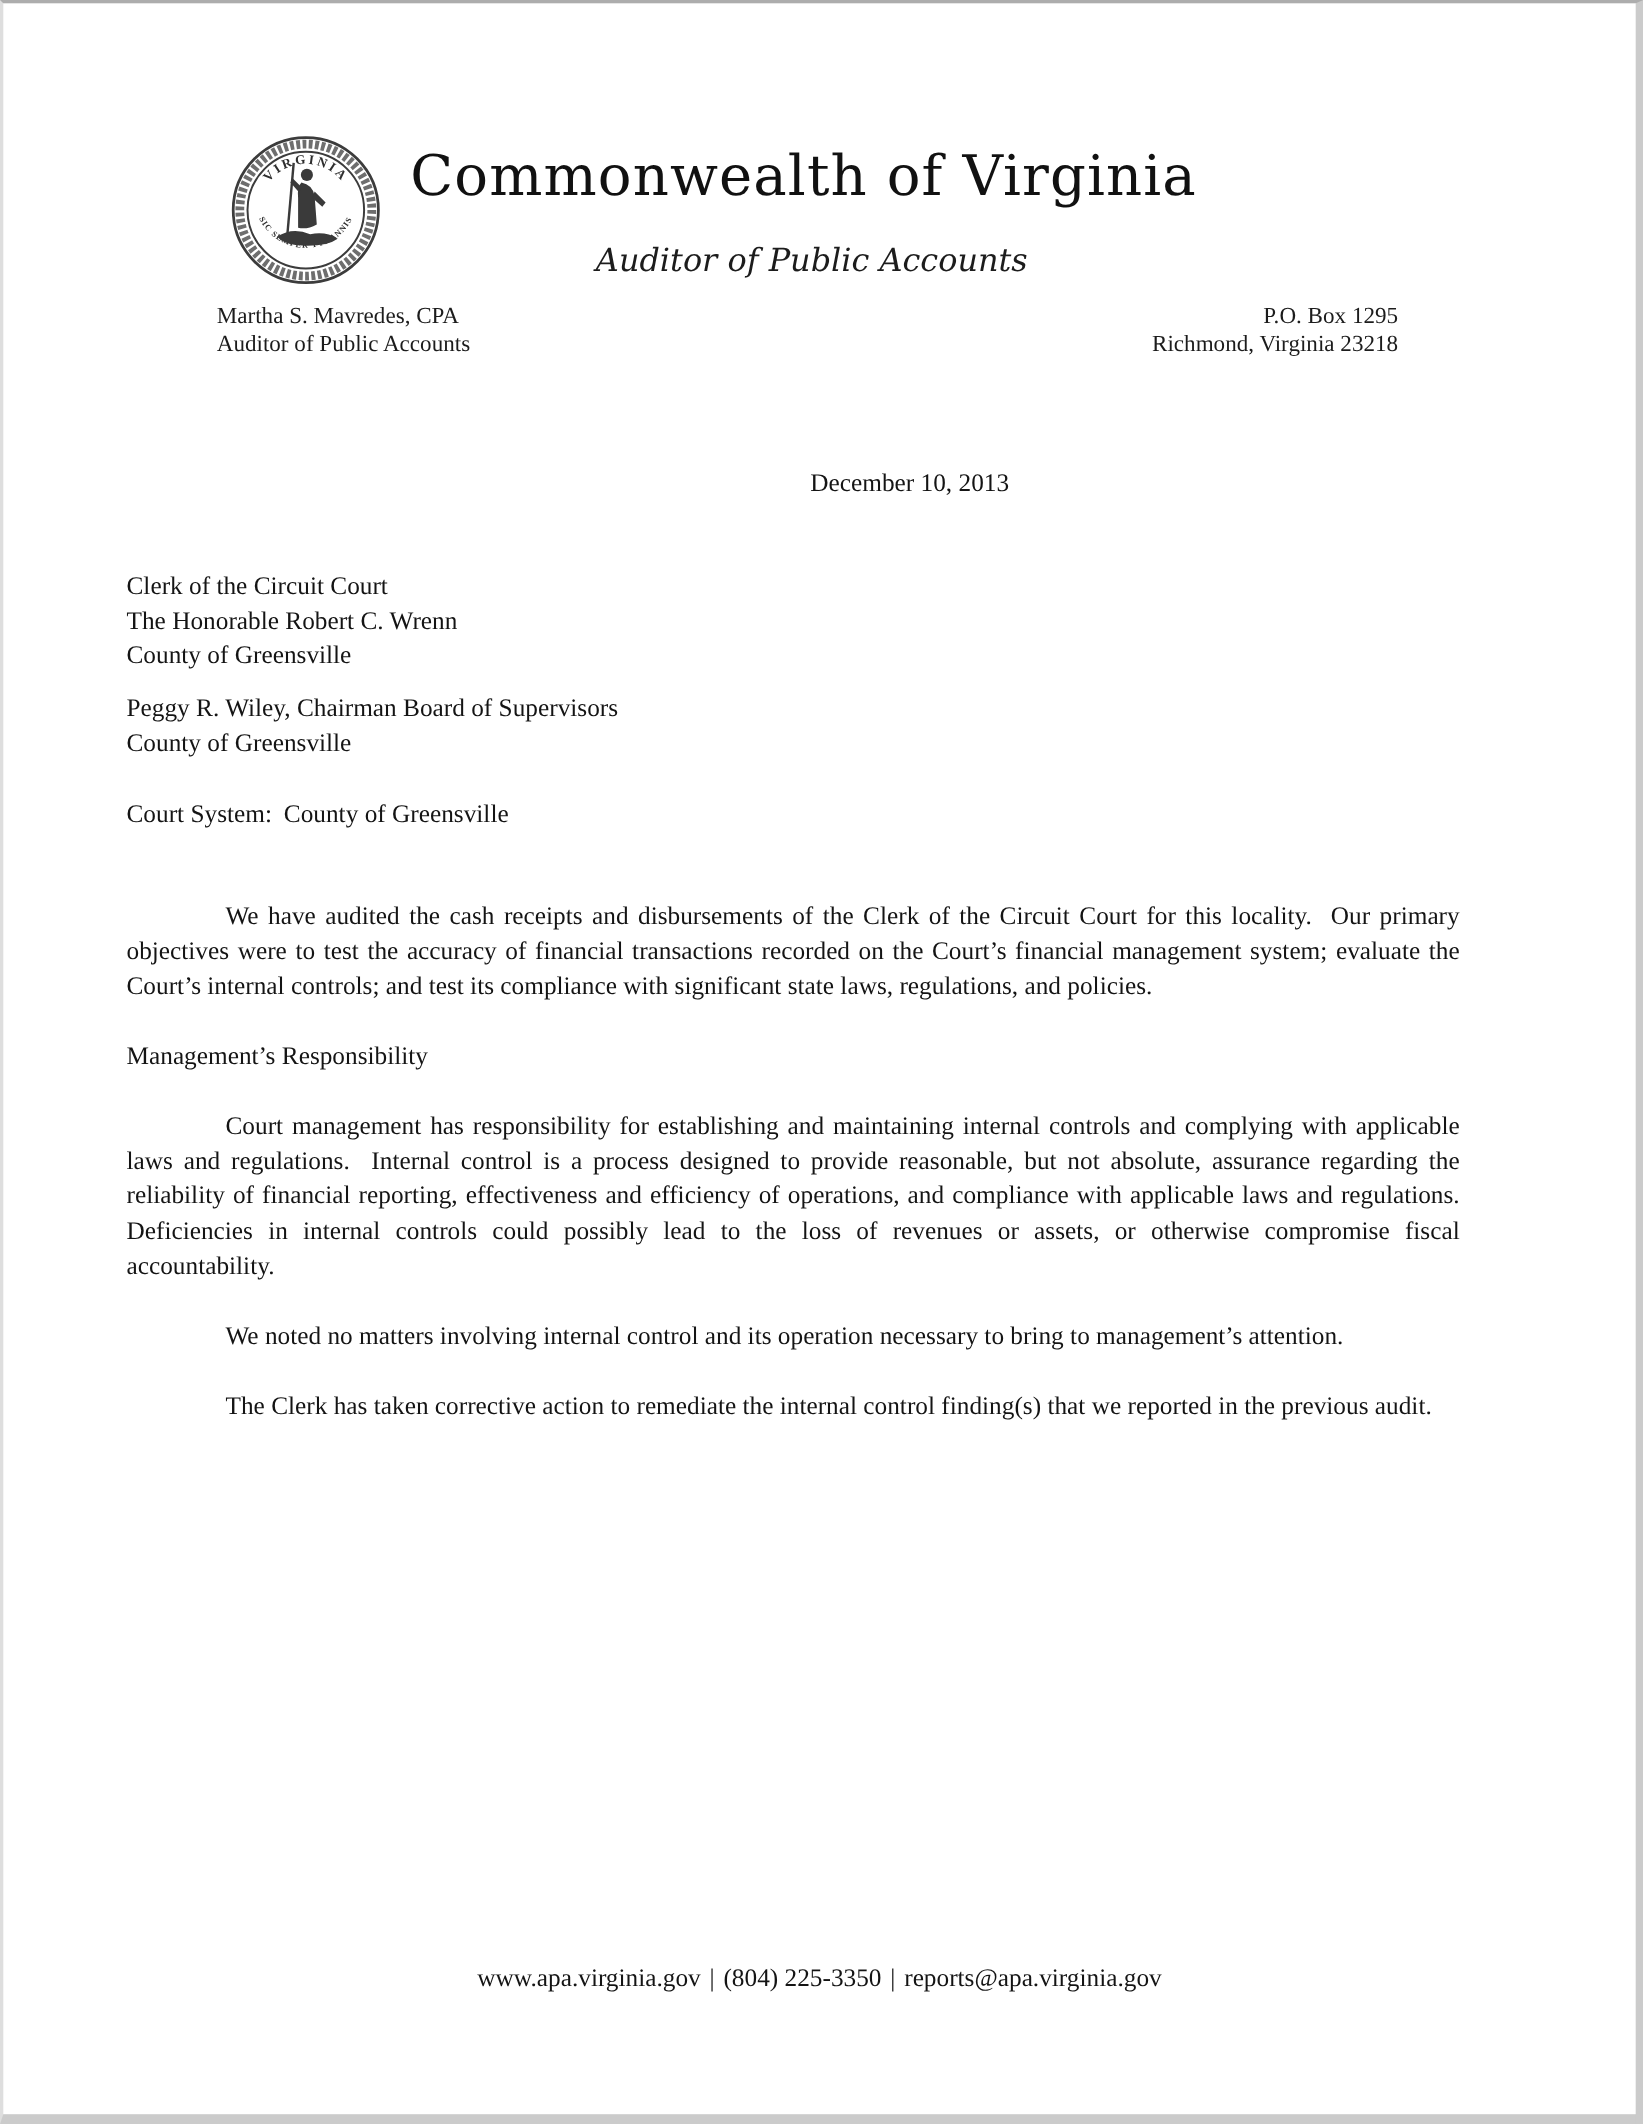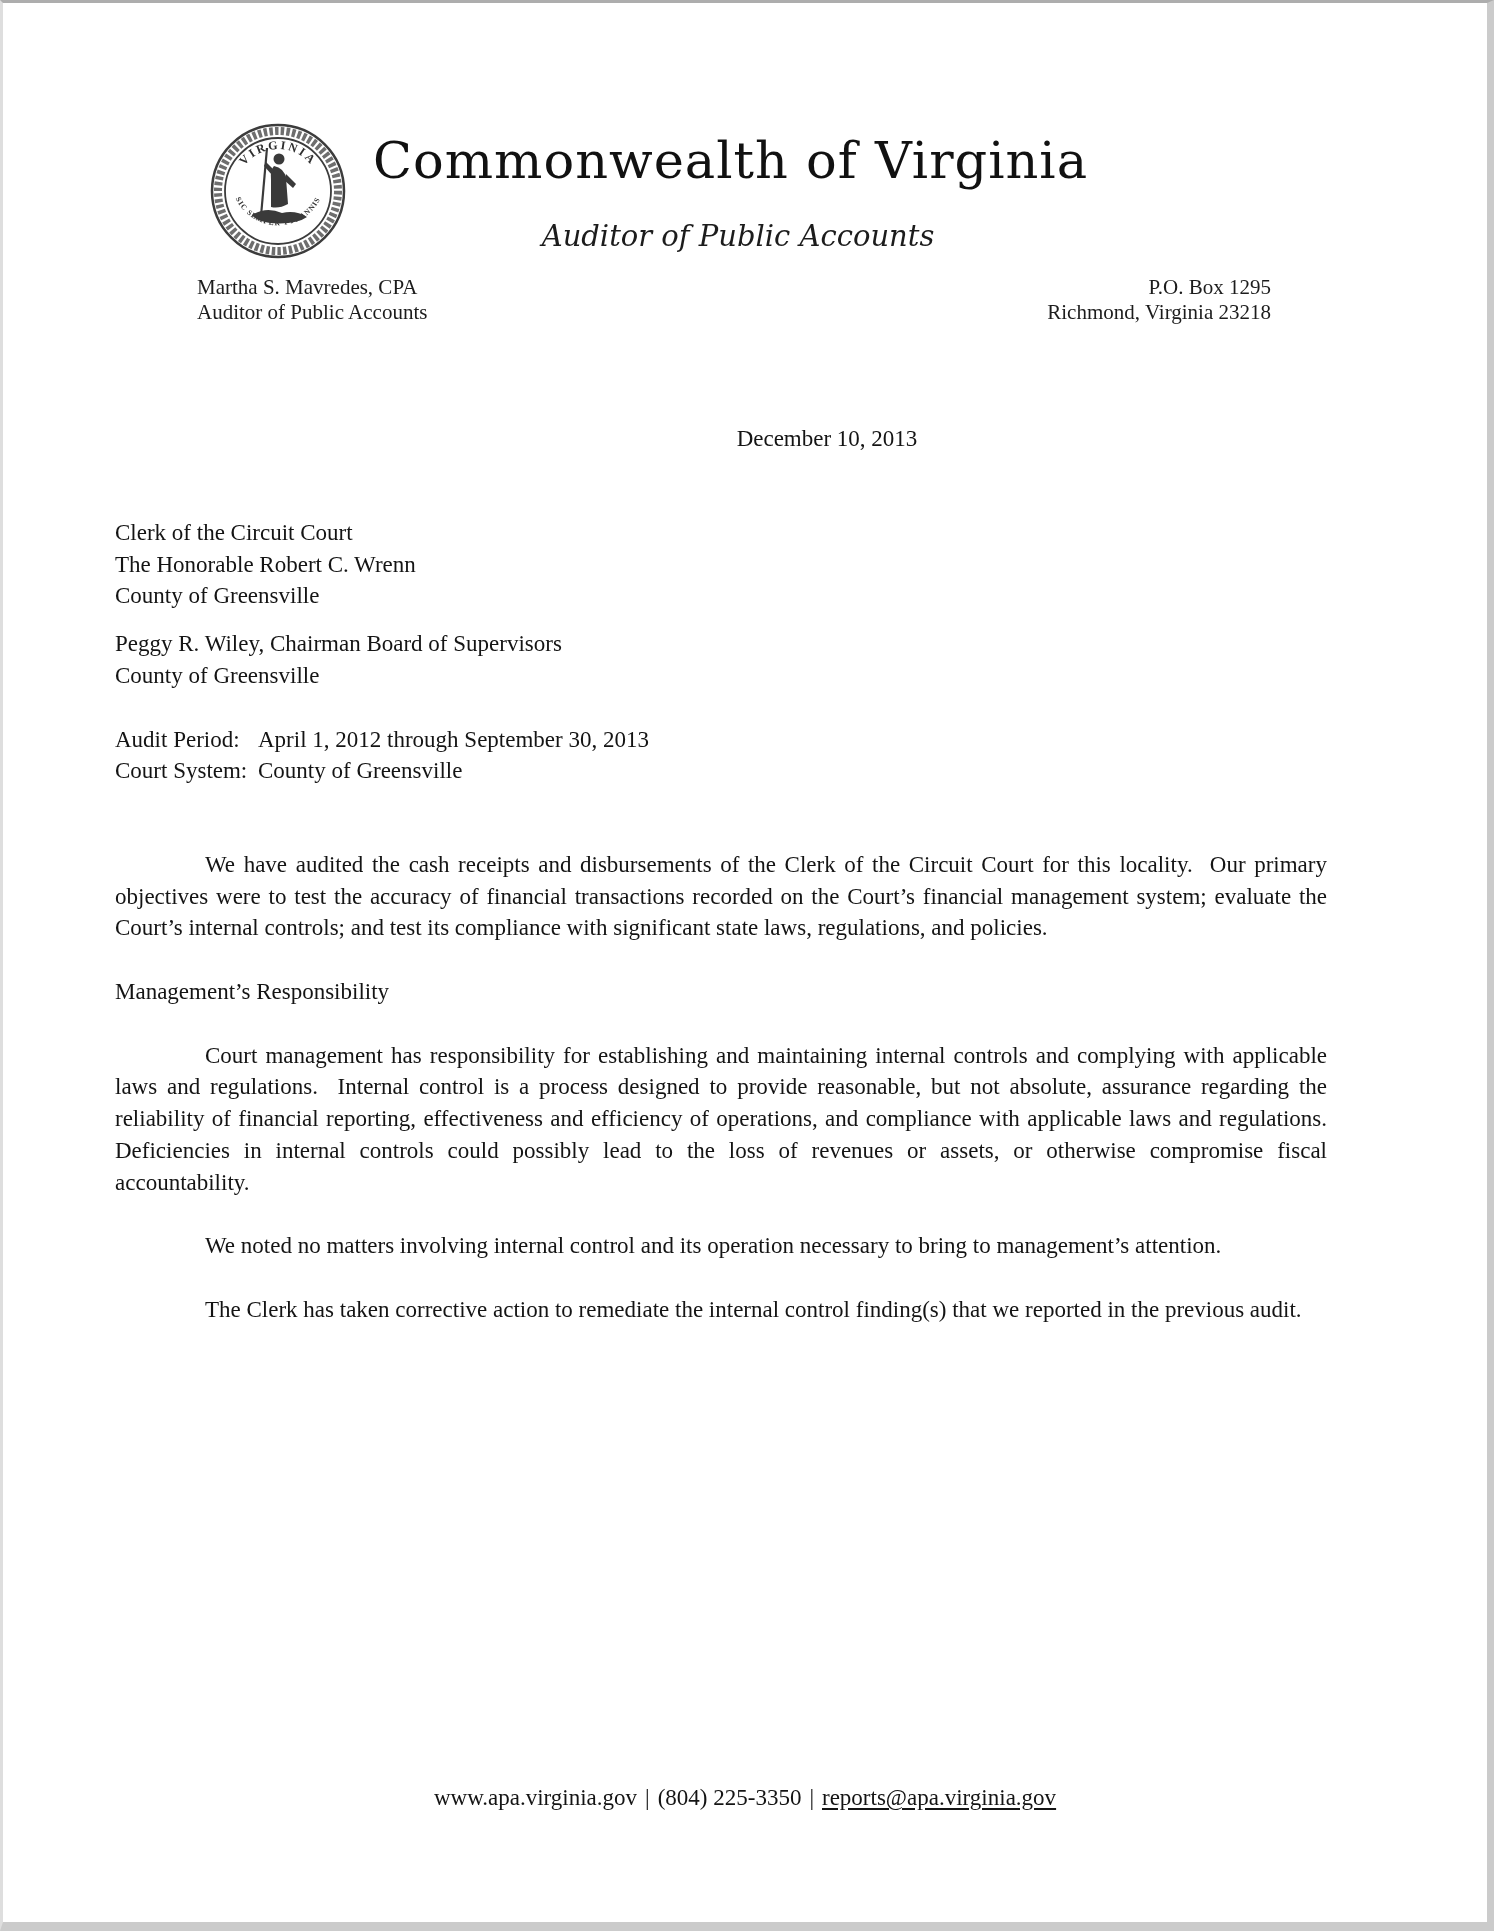--- a/index.html
+++ b/index.html
@@ -99,21 +99,21 @@
   .footer {
     position: absolute;
     left: 0;
     right: 0;
     top: 1782px;
     text-align: center;
     font-size: 23px;
     color: #141414;
   }
   .footer .sep { padding: 0 8px; }
-  .footer .email { text-decoration: underline; text-underline-offset: 3px; color: #141414; text-align: center; }
+  .footer .email { text-underline-offset: 3px; color: #141414; text-align: center; }
 </style>
 </head>
 <body>
 
 <div class="page">
 
   <svg class="seal" viewBox="0 0 140 146" aria-hidden="true">
     <defs>
       <path id="arcTop" d="M 28,73 A 42,42 0 0 1 112,73" fill="none"></path>
       <path id="arcBottom" d="M 24,70 A 47,47 0 0 0 116,70" fill="none"></path>
@@ -161,23 +161,20 @@
       <div>County of Greensville</div>
     </div>
 
     <div class="recipient-block-2">
       <div>Peggy R. Wiley, Chairman Board of Supervisors</div>
       <div>County of Greensville</div>
     </div>
 
     <div class="audit-info">
       <div class="audit-row">
-        <span class="audit-label">Audit Period:</span><span>April 1, 2012 through September 30, 2013</span>
-      </div>
-      <div class="audit-row">
         <span class="audit-label">Court System:</span><span>County of Greensville</span>
       </div>
     </div>
 
     <div class="para para-first">We have audited the cash receipts and disbursements of the Clerk of the Circuit Court for this locality.  Our primary objectives were to test the accuracy of financial transactions recorded on the Court’s financial management system; evaluate the Court’s internal controls; and test its compliance with significant state laws, regulations, and policies.</div>
 
     <div class="section-heading">Management’s Responsibility</div>
 
     <div class="para para-next">Court management has responsibility for establishing and maintaining internal controls and complying with applicable laws and regulations.  Internal control is a process designed to provide reasonable, but not absolute, assurance regarding the reliability of financial reporting, effectiveness and efficiency of operations, and compliance with applicable laws and regulations.  Deficiencies in internal controls could possibly lead to the loss of revenues or assets, or otherwise compromise fiscal accountability.</div>
 

